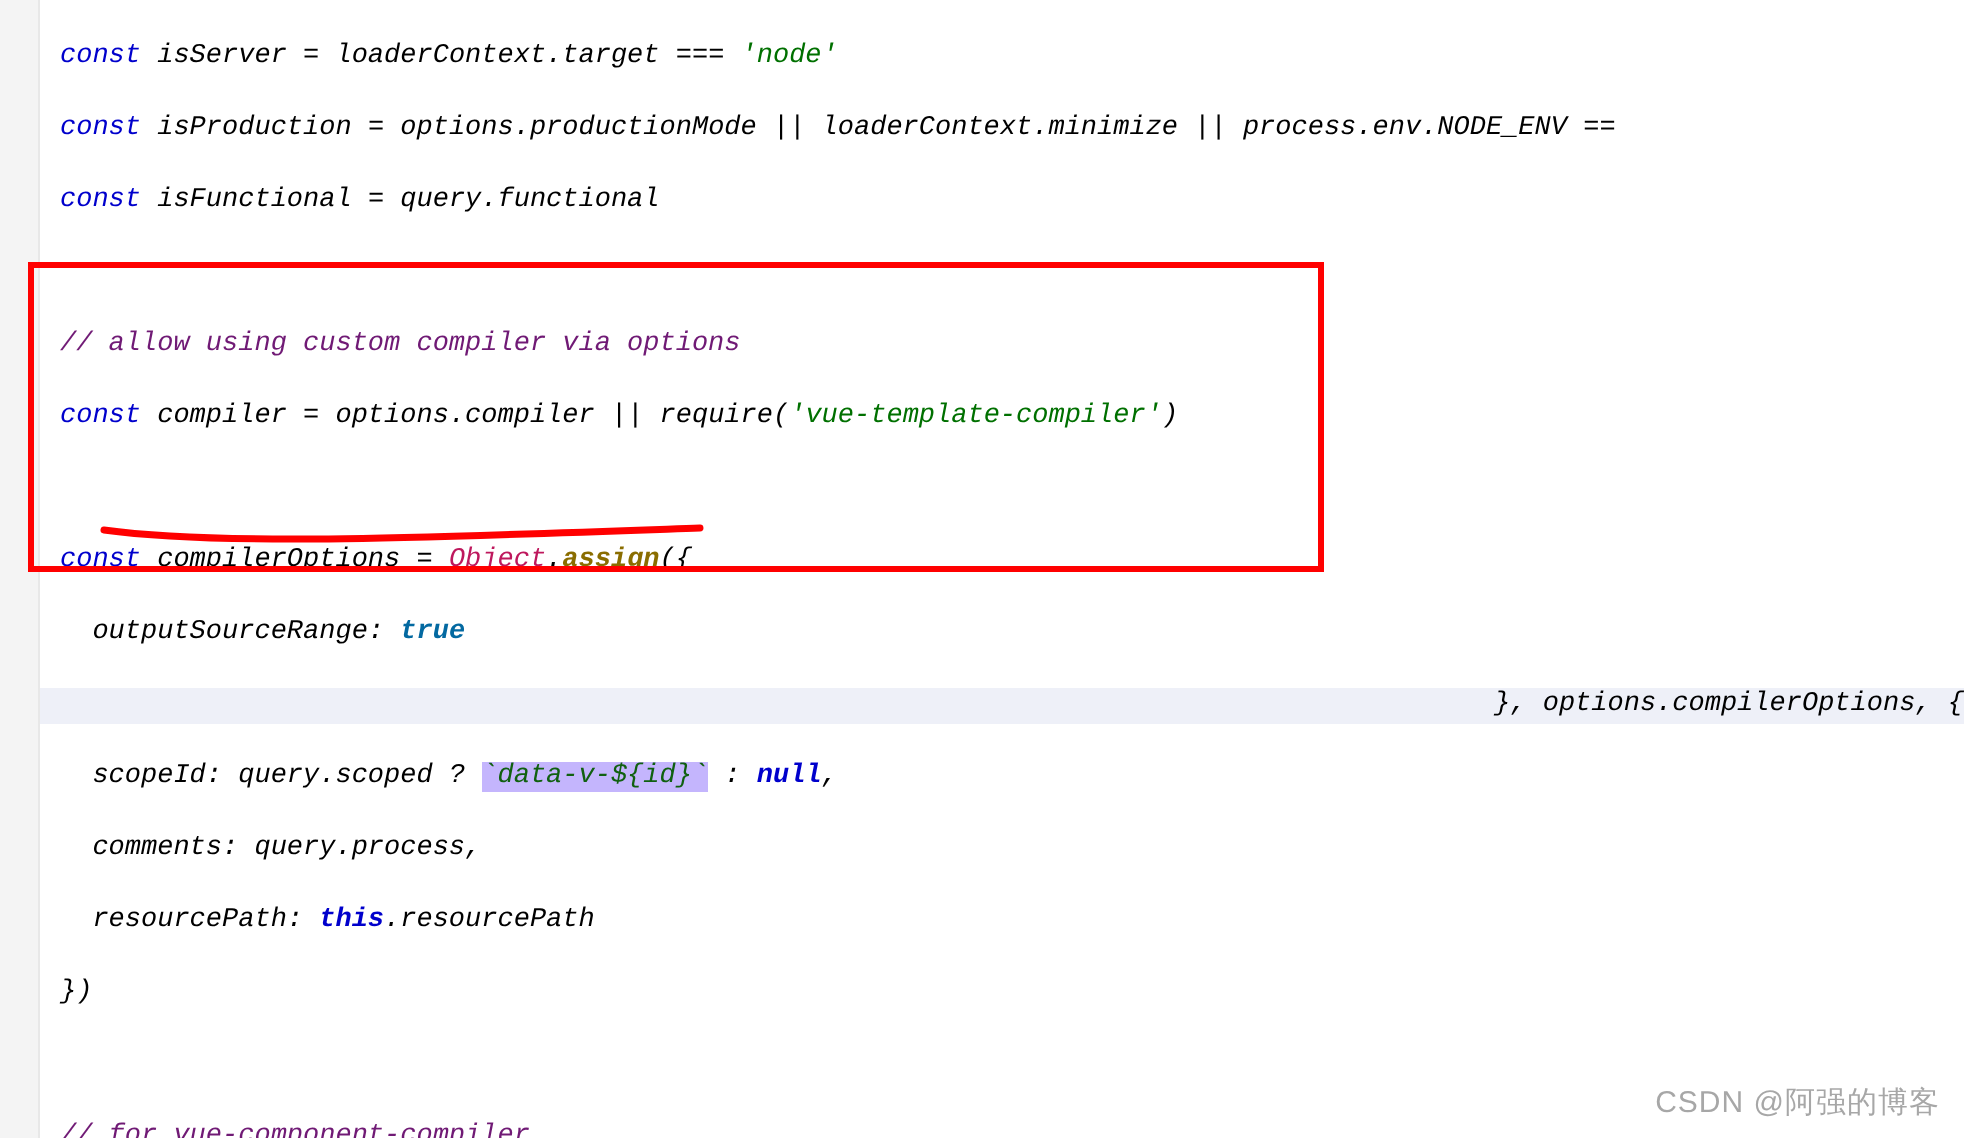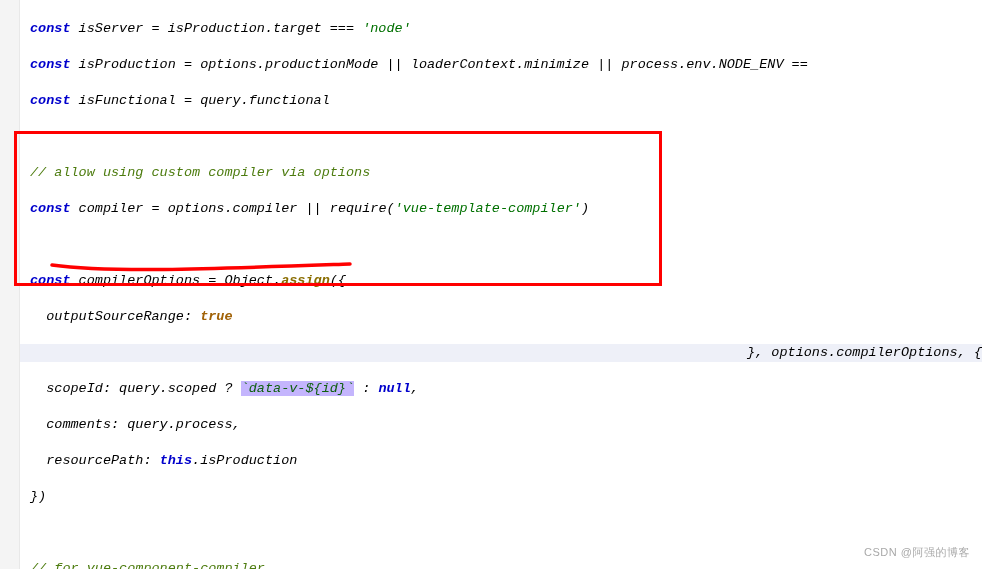--- a/index.html
+++ b/index.html
@@ -24,30 +24,30 @@
     border-right: 1px solid #e8e8e8;
   }
   .code {
     position: absolute;
     left: 20px;
     top: 0;
     padding-top: 2px;
   }
   .line { height: 18px; padding-left: 10px; }
   .hl-line { background: #eef0f8; width: 962px; text-align: right; }
-  .kw   { color: #0000cc; font-weight: bold; }
+  .kw   { color: #0000cc; font-weight: normal; }
   .id   { color: #000000; }
   .op   { color: #000000; }
   .str  { color: #007000; }
   .hlstr{ background: #c4b5fd; color: #106010; }
-  .com  { color: #4d7c0f; margin-top: 40px; }
-  .obj  { color: #000000; text-decoration: underline; }
+  .com  { color: #701a75; margin-top: 40px; }
+  .obj  { color: #be185d; text-decoration: underline; }
   .mth  { color: #8a6d00; font-weight: bold; }
   .this { color: #0000cc; font-weight: bold; margin-top: 12px; }
-  .bool { color: #a16207; font-weight: bold; }
+  .bool { color: #0369a1; font-weight: bold; }
   .null { color: #0000cc; font-weight: bold; }
   .red-box {
     position: absolute;
     left: 14px;
     top: 131px;
     width: 648px;
     height: 155px;
     border: 3px solid #ff0000;
     pointer-events: none;
   }
@@ -59,45 +59,45 @@
     height: 14px;
     pointer-events: none;
   }
   .watermark {
     position: absolute;
     right: 12px;
     bottom: 8px;
     color: rgba(120,120,120,0.65);
     font-style: normal;
     font-family: sans-serif;
-    font-size: 11px;
+    font-size: 15px;
     letter-spacing: 0.5px;
   }
 </style>
 </head>
 <body>
 
 
 
 <div class="gutter"></div>
 
 <div class="code">
-<div class="line"><span class="kw">const </span><span class="id">isServer </span><span class="op">= </span><span class="id">isProduction.target </span><span class="op">=== </span><span class="str">'node'</span></div>
+<div class="line"><span class="kw">const </span><span class="id">isServer </span><span class="op">= </span><span class="id">loaderContext.target </span><span class="op">=== </span><span class="str">'node'</span></div>
 <div class="line"><span class="kw">const </span><span class="id">isProduction </span><span class="op">= </span><span class="id">options.productionMode </span><span class="op">|| </span><span class="id">loaderContext.minimize </span><span class="op">|| </span><span class="id">process.env.NODE_ENV </span><span class="op">==</span></div>
 <div class="line"><span class="kw">const </span><span class="id">isFunctional </span><span class="op">= </span><span class="id">query.functional</span></div>
 <div class="line"></div>
 <div class="line"><span class="com">// allow using custom compiler via options</span></div>
 <div class="line"><span class="kw">const </span><span class="id">compiler </span><span class="op">= </span><span class="id">options.compiler </span><span class="op">|| </span><span class="id">require</span><span class="op">(</span><span class="str">'vue-template-compiler'</span><span class="op">)</span></div>
 <div class="line"></div>
 <div class="line"><span class="kw">const </span><span class="id">compilerOptions </span><span class="op">= </span><span class="obj">Object</span><span class="op">.</span><span class="mth">assign</span><span class="op">({</span></div>
 <div class="line"><span class="id">  outputSourceRange: </span><span class="bool">true</span></div>
 <div class="line hl-line"><span class="op">}, </span><span class="id">options.compilerOptions, </span><span class="op">{</span></div>
 <div class="line"><span class="id">  scopeId: query.scoped </span><span class="op">? </span><span class="hlstr">`data-v-${id}`</span><span class="op"> : </span><span class="null">null</span><span class="op">,</span></div>
 <div class="line"><span class="id">  comments: query.process,</span></div>
-<div class="line"><span class="id">  resourcePath: </span><span class="this">this</span><span class="id">.isProduction</span></div>
+<div class="line"><span class="id">  resourcePath: </span><span class="this">this</span><span class="id">.resourcePath</span></div>
 <div class="line"><span class="op">})</span></div>
 <div class="line"></div>
 <div class="line"><span class="com">// for vue-component-compiler</span></div>
 
 
 
 
 
 
 

